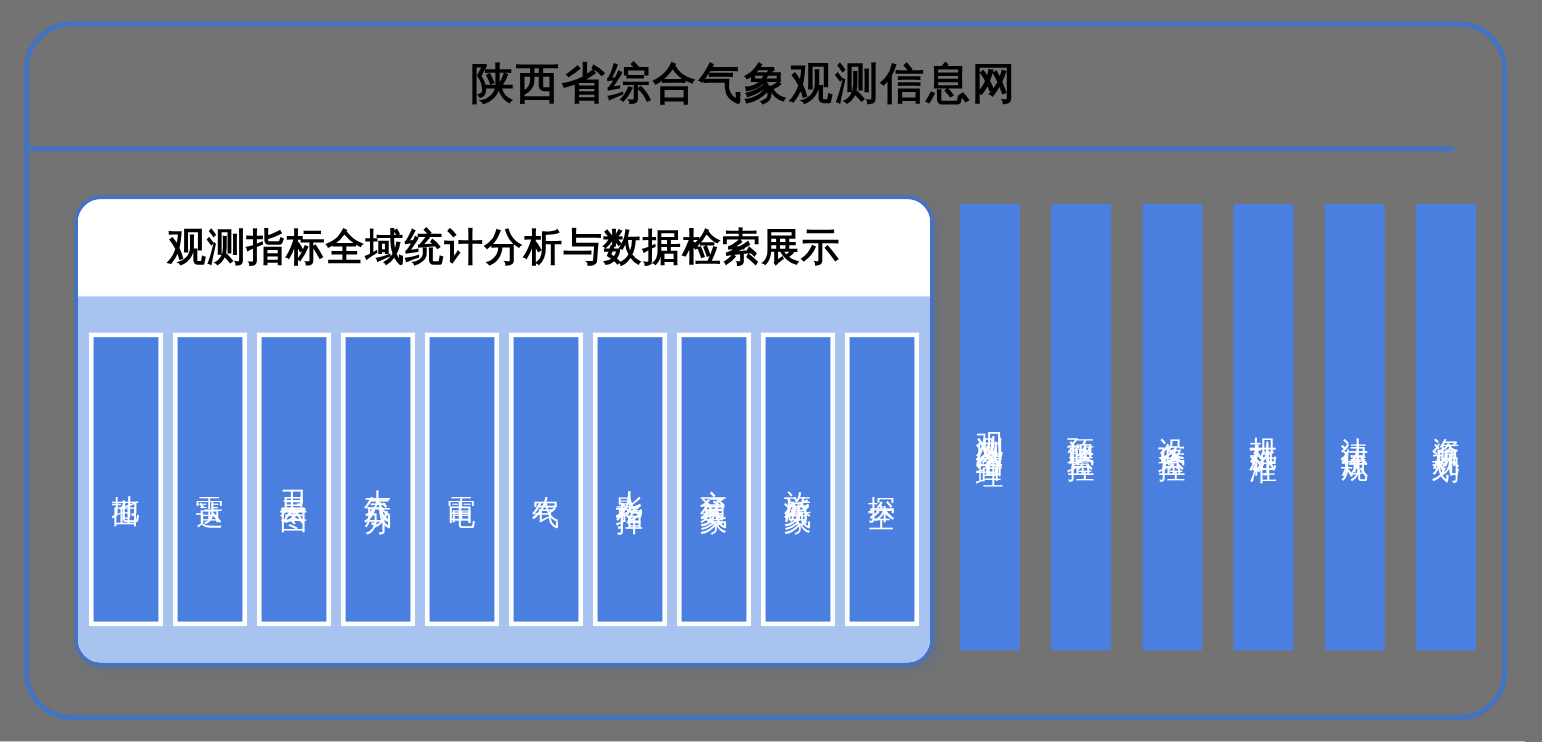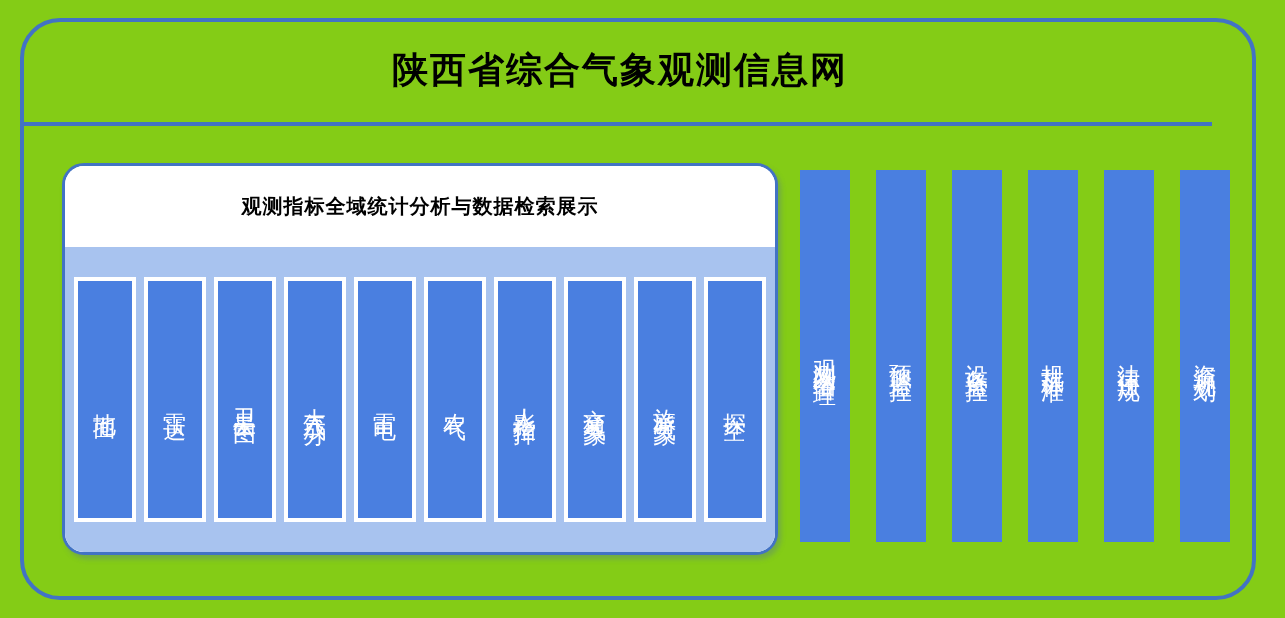--- a/index.html
+++ b/index.html
@@ -11,21 +11,21 @@
     width: 1285px;
     height: 618px;
     font-family: "Liberation Sans", "DejaVu Sans", sans-serif;
     overflow: hidden;
   }
 
   #canvas {
     position: relative;
     width: 1285px;
     height: 618px;
-    background: #84cc16;
+    background: #737373;
   }
 
   
   .outer-frame {
     position: absolute;
     left: 20px;
     top: 18px;
     width: 1236px;
     height: 582px;
     box-sizing: border-box;
@@ -75,21 +75,21 @@
     box-shadow: 3px 4px 5px rgba(80,110,160,0.35);
   }
   .inner-panel-head {
     position: absolute;
     left: 0;
     top: 0;
     width: 100%;
     height: 81px;
     line-height: 81px;
     text-align: center;
-    font-size: 20px;
+    font-size: 32px;
     font-weight: 700;
     color: #000000;
     letter-spacing: 1px;
     white-space: nowrap;
     background: #ffffff;
   }
   .inner-panel-body {
     position: absolute;
     left: 0;
     top: 81px;

